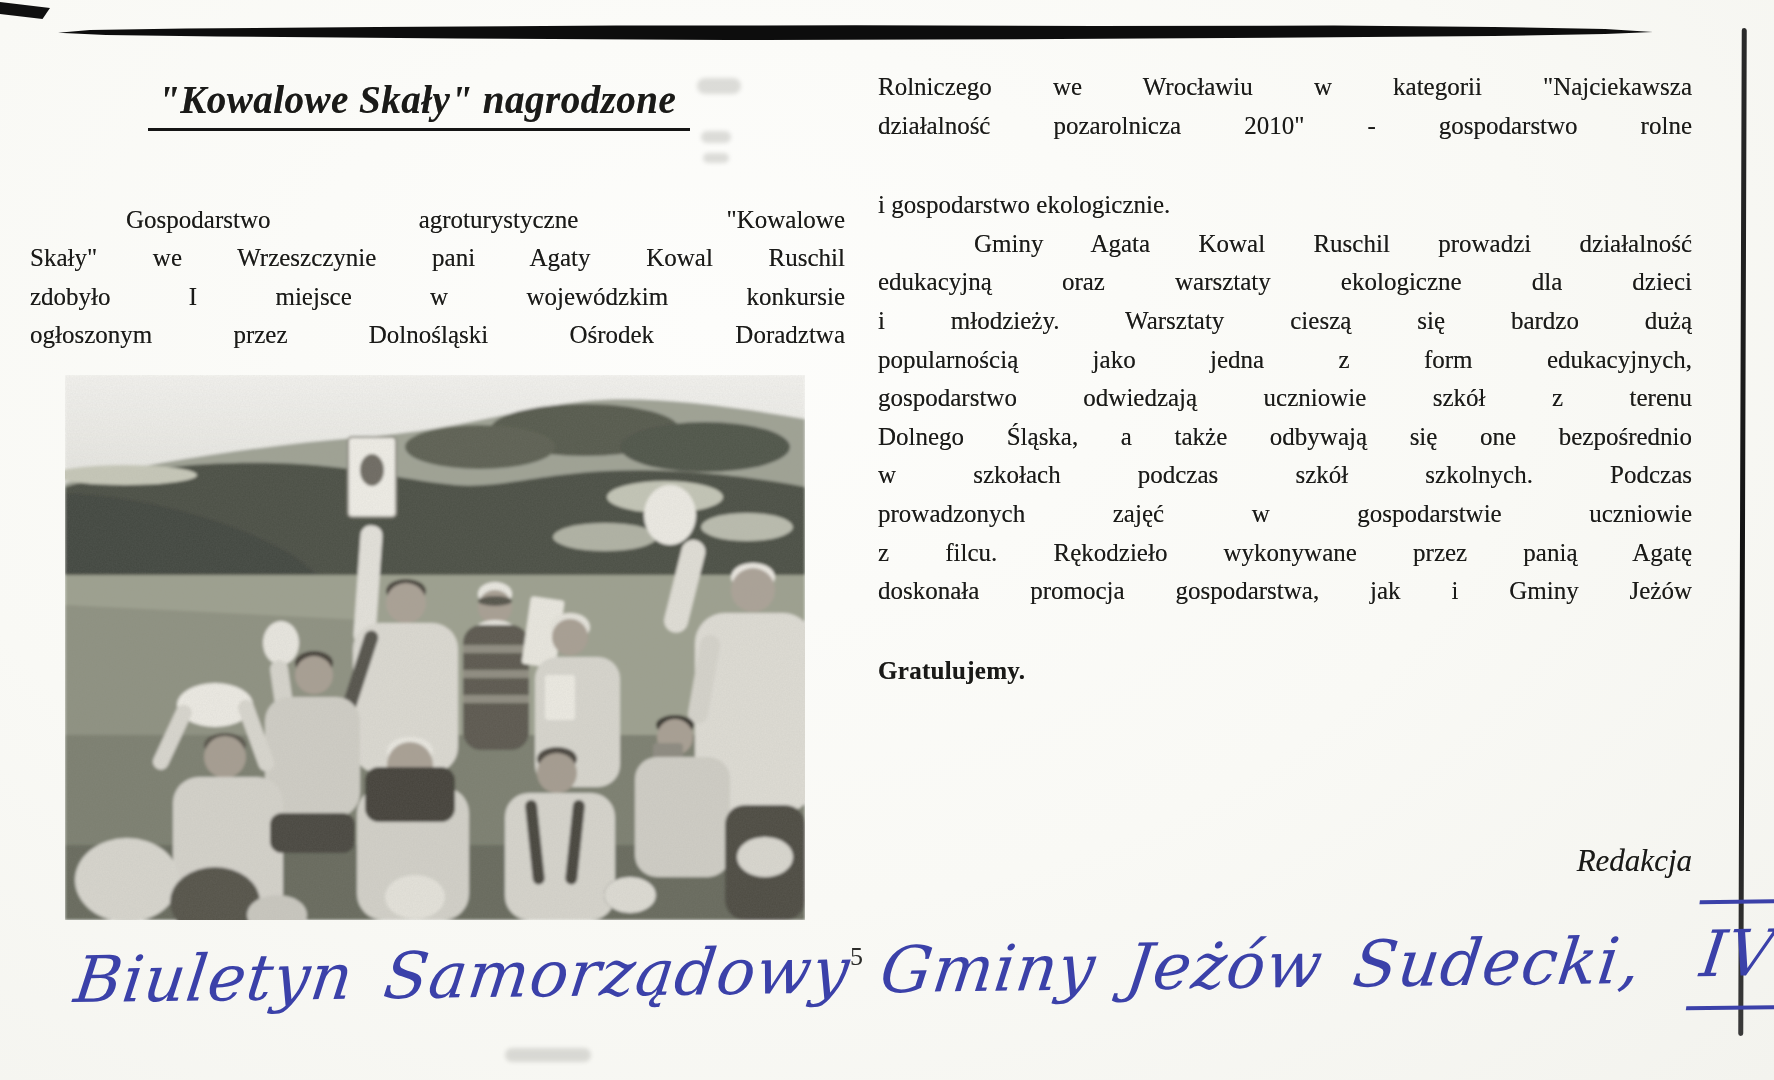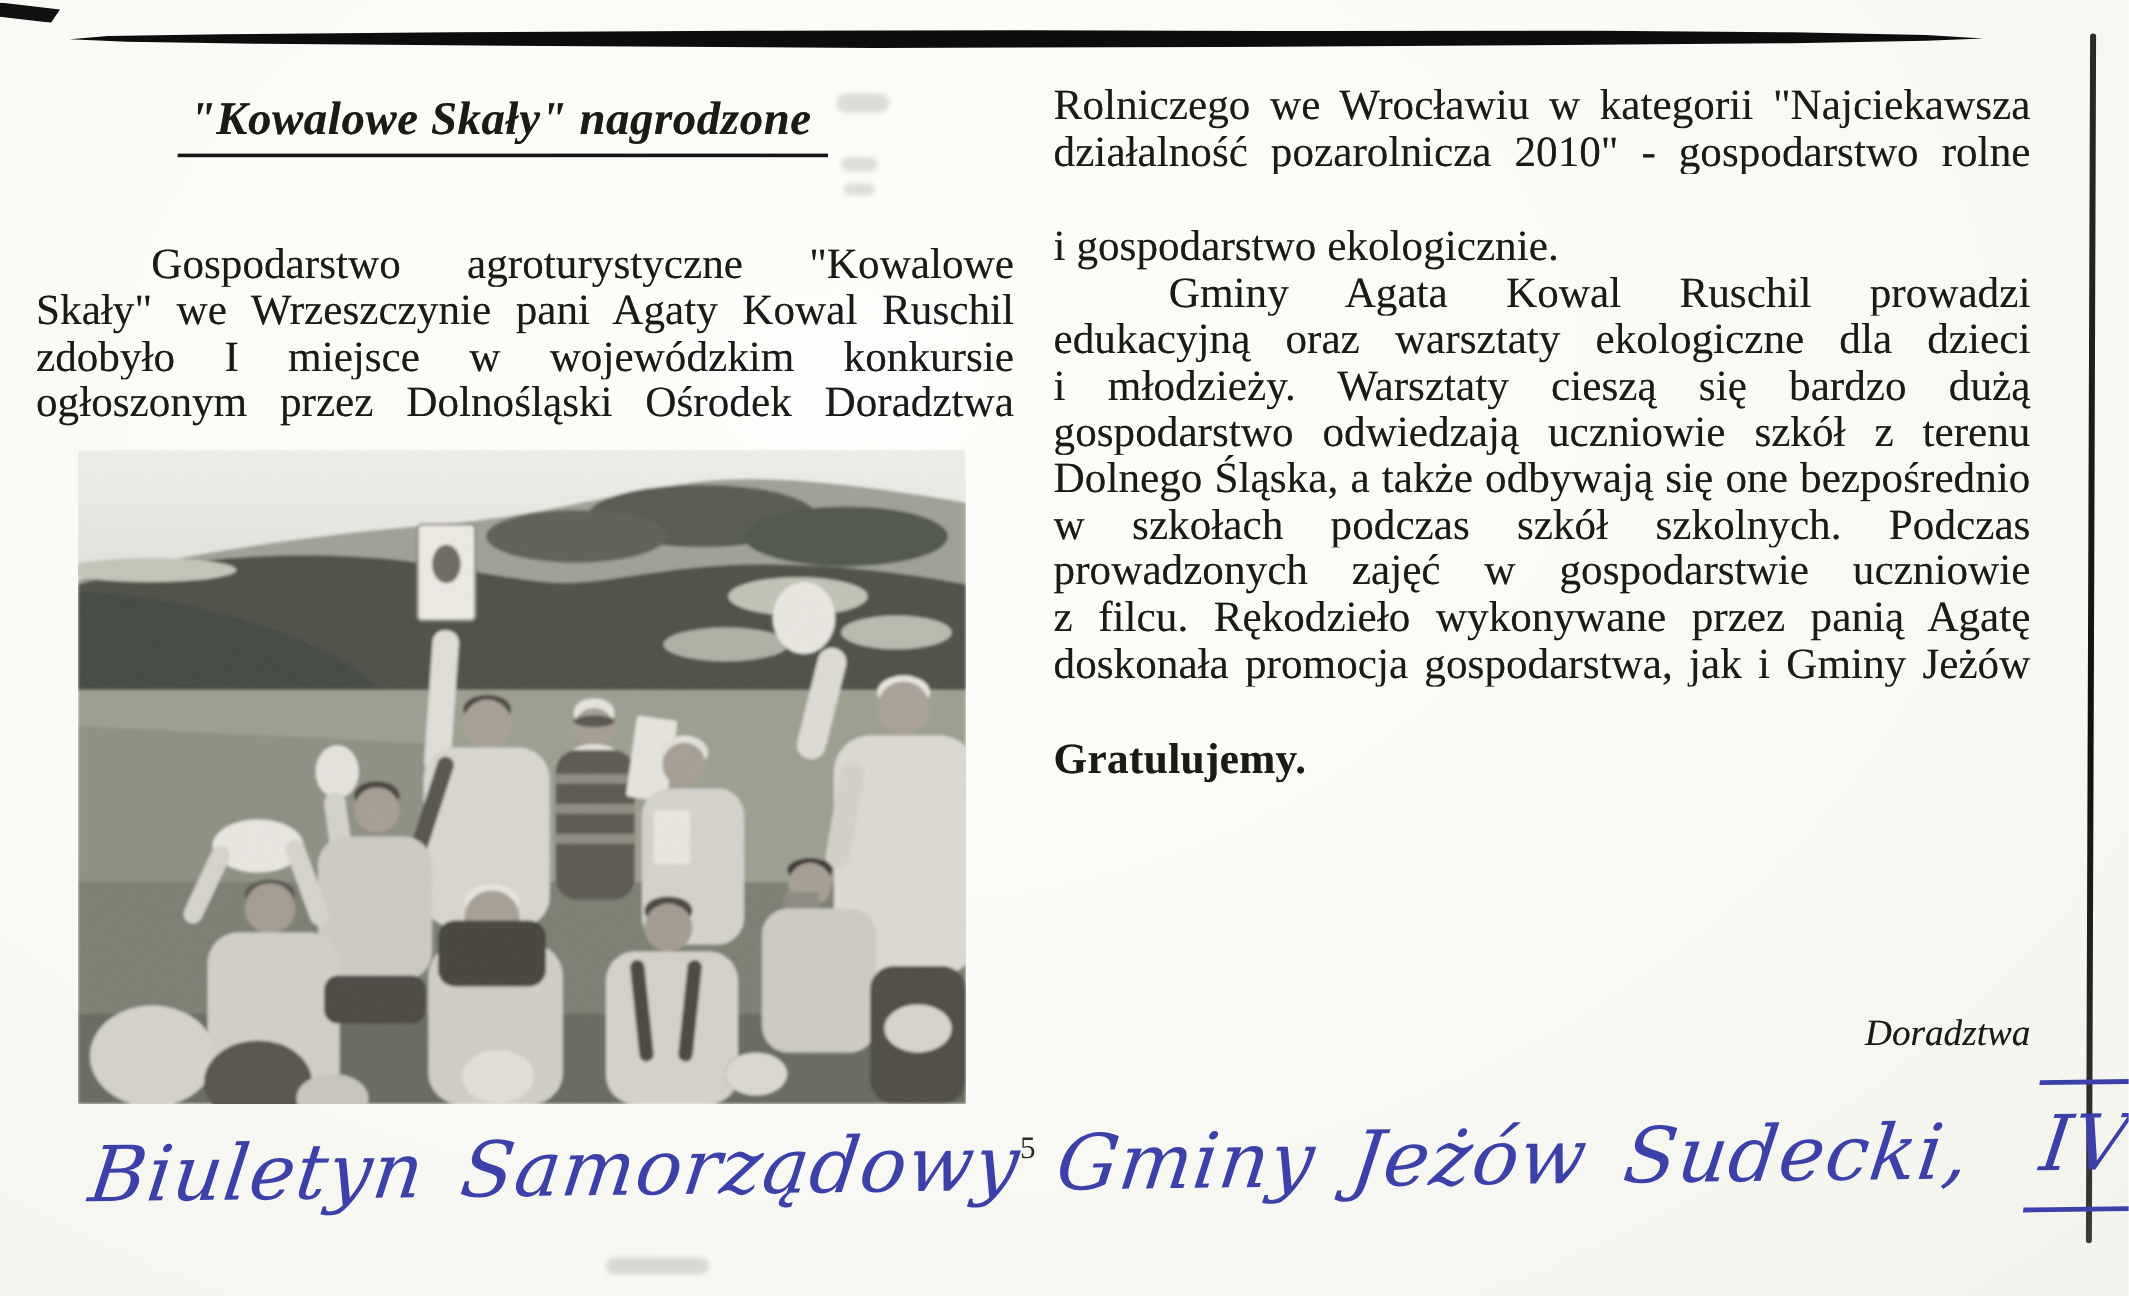--- a/index.html
+++ b/index.html
@@ -33,21 +33,21 @@
   .col-left{left:30px;top:78px;width:815px;}
   .col-right{left:878px;top:68px;width:814px;height:860px;}
   .article-title{
     display:inline-block;margin-left:118px;padding:0 14px 5px 10px;
     font-size:39px;line-height:1.15;font-weight:bold;font-style:italic;
     border-bottom:3px solid #151515;letter-spacing:.5px;
   }
   .lines{display:block;}
   .col-left .lines{margin-top:70px;}
   .line{
-    font-size:36px;line-height:38.5px;height:38.5px;overflow:hidden;
+    font-size:25px;line-height:38.5px;height:38.5px;overflow:hidden;
     text-align:justify;text-align-last:justify;
   }
   .col-right .line{line-height:38.6px;height:38.6px;}
   .line.end{text-align-last:left;margin-top:41px;}
   .line.indent{text-indent:96px;}
   .line.bold{font-weight:bold;letter-spacing:.3px;}
   .signature{
     position:absolute;right:0;top:775px;font-size:31px;font-style:italic;
   }
 
@@ -95,29 +95,30 @@
 
   <div class="col col-right">
     <div class="lines">
 
     <div class="line">Rolniczego we Wrocławiu w kategorii "Najciekawsza</div>
         <div class="line">działalność pozarolnicza 2010" - gospodarstwo rolne</div>
         <div class="line end">i gospodarstwo ekologicznie.</div>
         <div class="line indent">Gminy Agata Kowal Ruschil prowadzi działalność</div>
         <div class="line">edukacyjną oraz warsztaty ekologiczne dla dzieci</div>
         <div class="line">i młodzieży. Warsztaty cieszą się bardzo dużą</div>
+        <div class="line">popularnością jako jedna z form edukacyjnych,</div>
         <div class="line">gospodarstwo odwiedzają uczniowie szkół z terenu</div>
         <div class="line">Dolnego Śląska, a także odbywają się one bezpośrednio</div>
         <div class="line">w szkołach podczas szkół szkolnych. Podczas</div>
         <div class="line">prowadzonych zajęć w gospodarstwie uczniowie</div>
         <div class="line">z filcu. Rękodzieło wykonywane przez panią Agatę</div>
         <div class="line">doskonała promocja gospodarstwa, jak i Gminy Jeżów</div>
         <div class="line end bold">Gratulujemy.</div>
       </div>
-    <div class="signature">Doradztwa</div>
+    <div class="signature">Redakcja</div>
   </div>
 
   <figure class="photo" role="img" aria-label="Black-and-white photograph of a group of children in a meadow raising small white felt crafts, with forested hills in the background">
     <svg viewBox="0 0 740 545" xmlns="http://www.w3.org/2000/svg">
       <defs>
         <linearGradient id="sky" x1="0" y1="0" x2="0" y2="1">
           <stop offset="0" stop-color="#f3f2ee"></stop>
             <stop offset="1" stop-color="#d8d8d2"></stop>
         </linearGradient>
         <filter id="soften">

